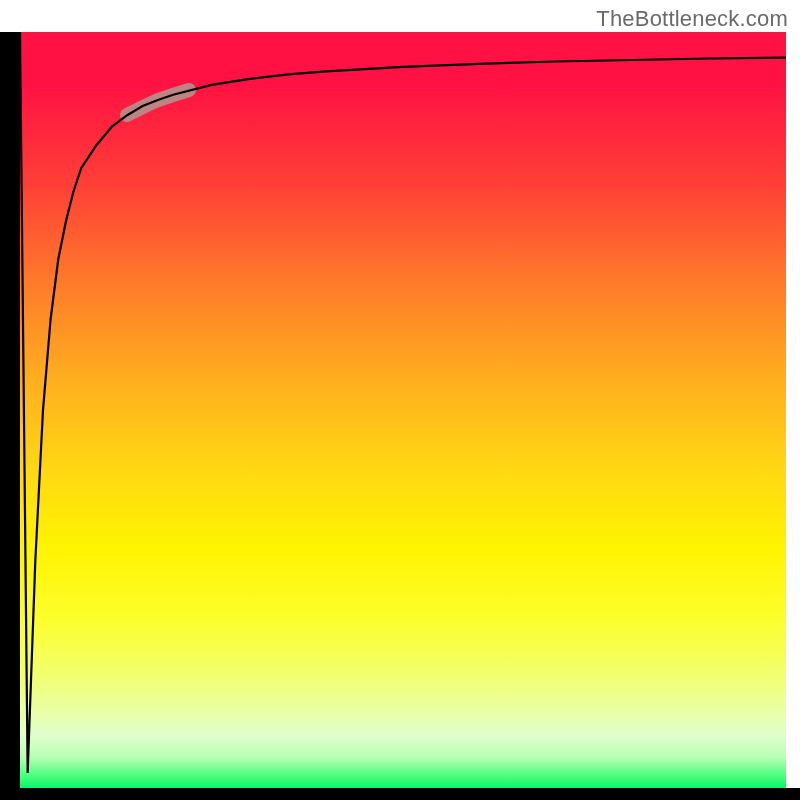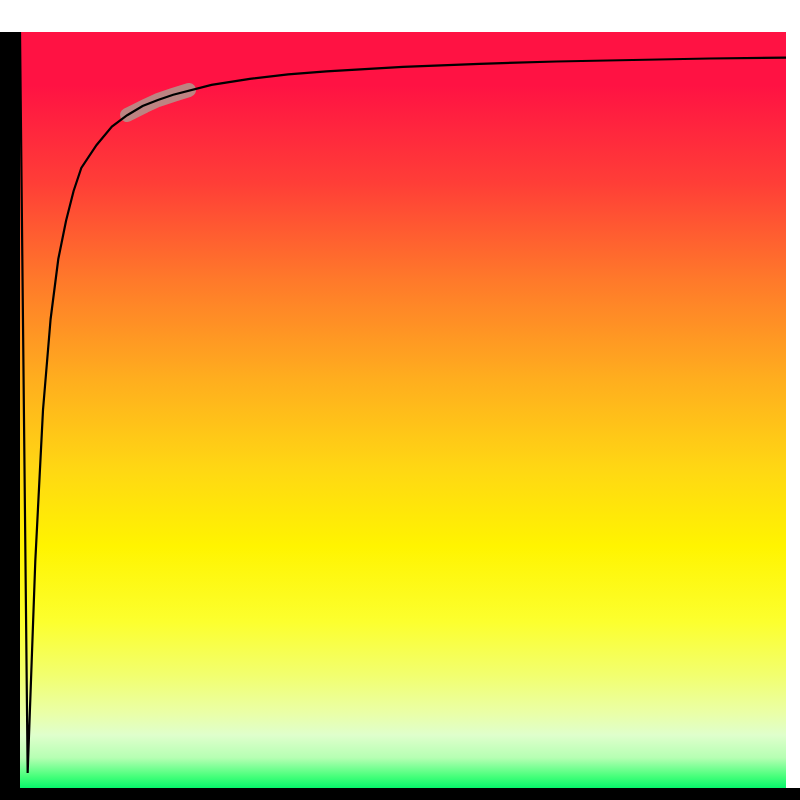--- a/index.html
+++ b/index.html
@@ -111,13 +111,14 @@
              L 383 34.8
              L 459.6 31.8
              L 536.2 29.5
              L 612.8 28
              L 689.4 26.5
              L 766 25.7"></path>
   </svg>
 
   <div class="axis-bottom"></div>
 
+  <div class="attribution">TheBottleneck.com</div>
 </div>
 
 </body></html>

